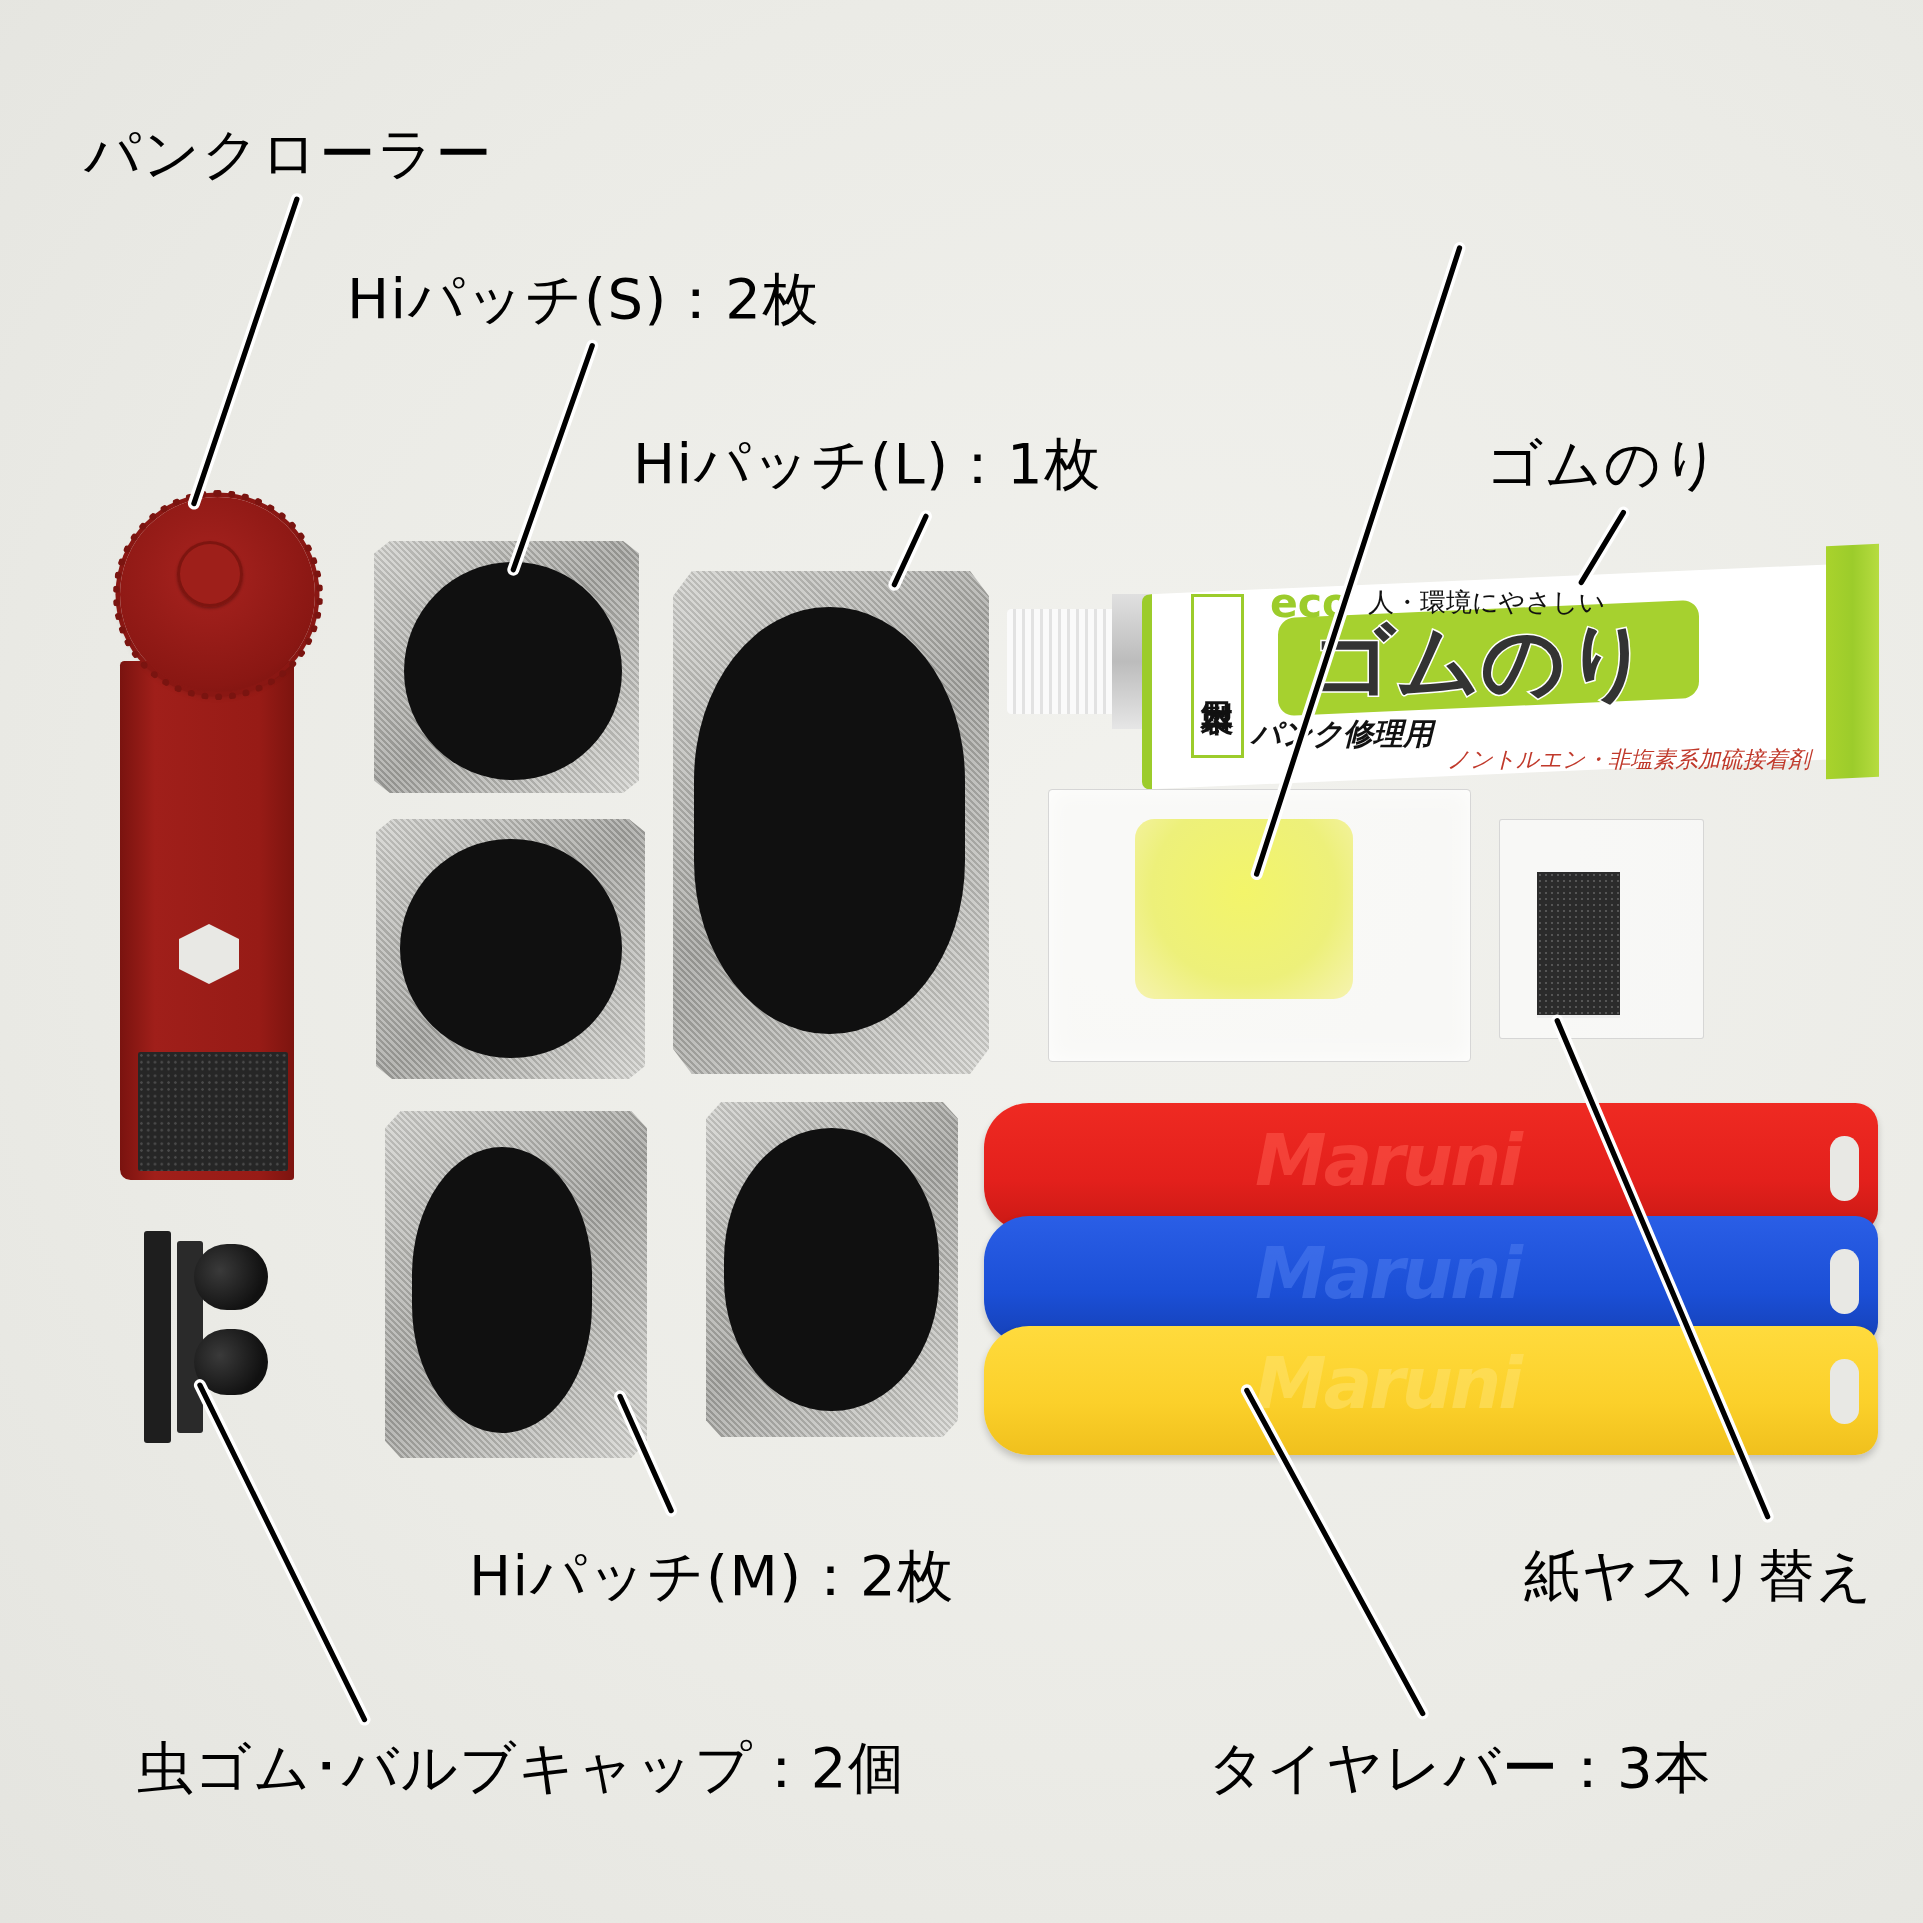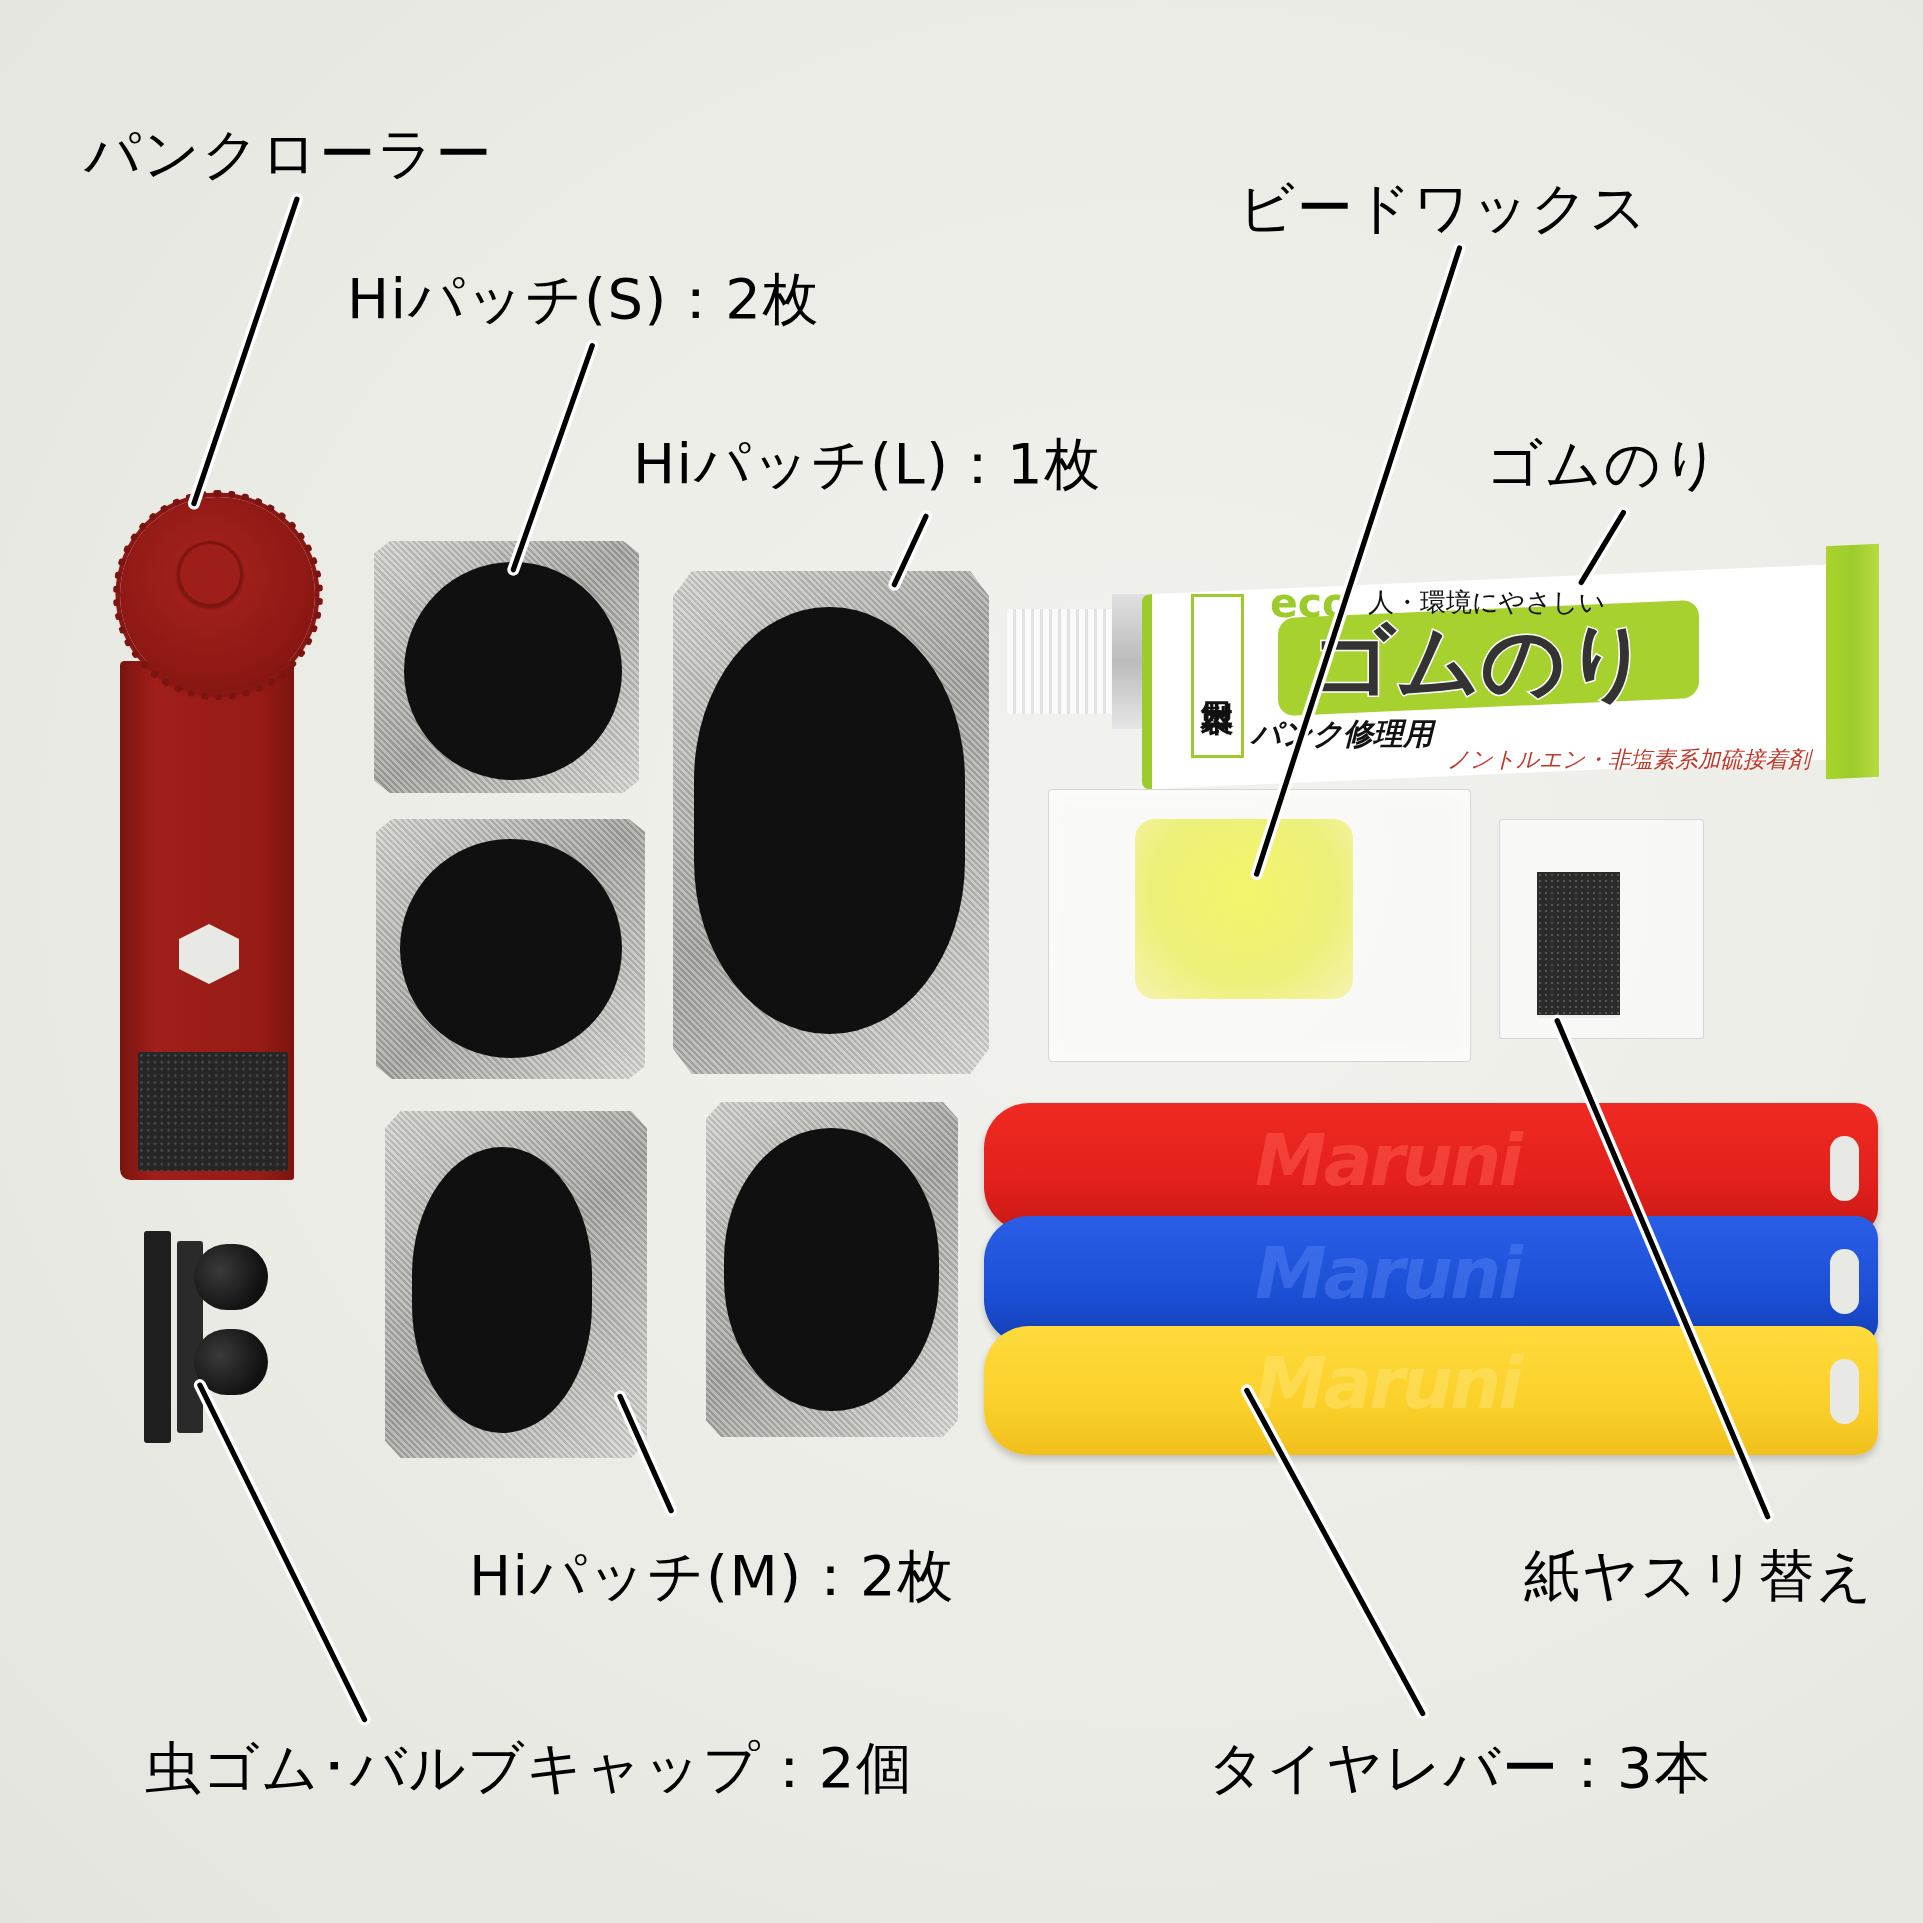--- a/index.html
+++ b/index.html
@@ -140,20 +140,19 @@
       <line x1="2352" y1="2018" x2="2072" y2="1358"></line>
       <line x1="893" y1="2010" x2="825" y2="1858"></line>
       <line x1="485" y1="2288" x2="266" y2="1843"></line>
       <line x1="1893" y1="2280" x2="1659" y2="1850"></line>
     </g>
   </svg>
 
   <div class="label" style="left:84px;top:126px;">パンクローラー</div>
   <div class="label" style="left:347px;top:271px;">Hiパッチ(S)：2枚</div>
   <div class="label" style="left:633px;top:436px;">Hiパッチ(L)：1枚</div>
-  <div class="label" style="left:1238px;top:180px;">ビードワックス</div>
   <div class="label" style="left:1486px;top:436px;">ゴムのり</div>
   <div class="label" style="left:1524px;top:1548px;text-align:right;">紙ヤスリ替え</div>
   <div class="label" style="left:460px;top:1548px;margin-left:9px;">Hiパッチ(M)：2枚</div>
-  <div class="label" style="left:145px;top:1740px;text-align:right;">虫ゴム･バルブキャップ：2個</div>
+  <div class="label" style="left:137px;top:1740px;text-align:right;">虫ゴム･バルブキャップ：2個</div>
   <div class="label" style="left:1208px;top:1740px;">タイヤレバー：3本</div>
 </div>
 
 
 </body></html>

